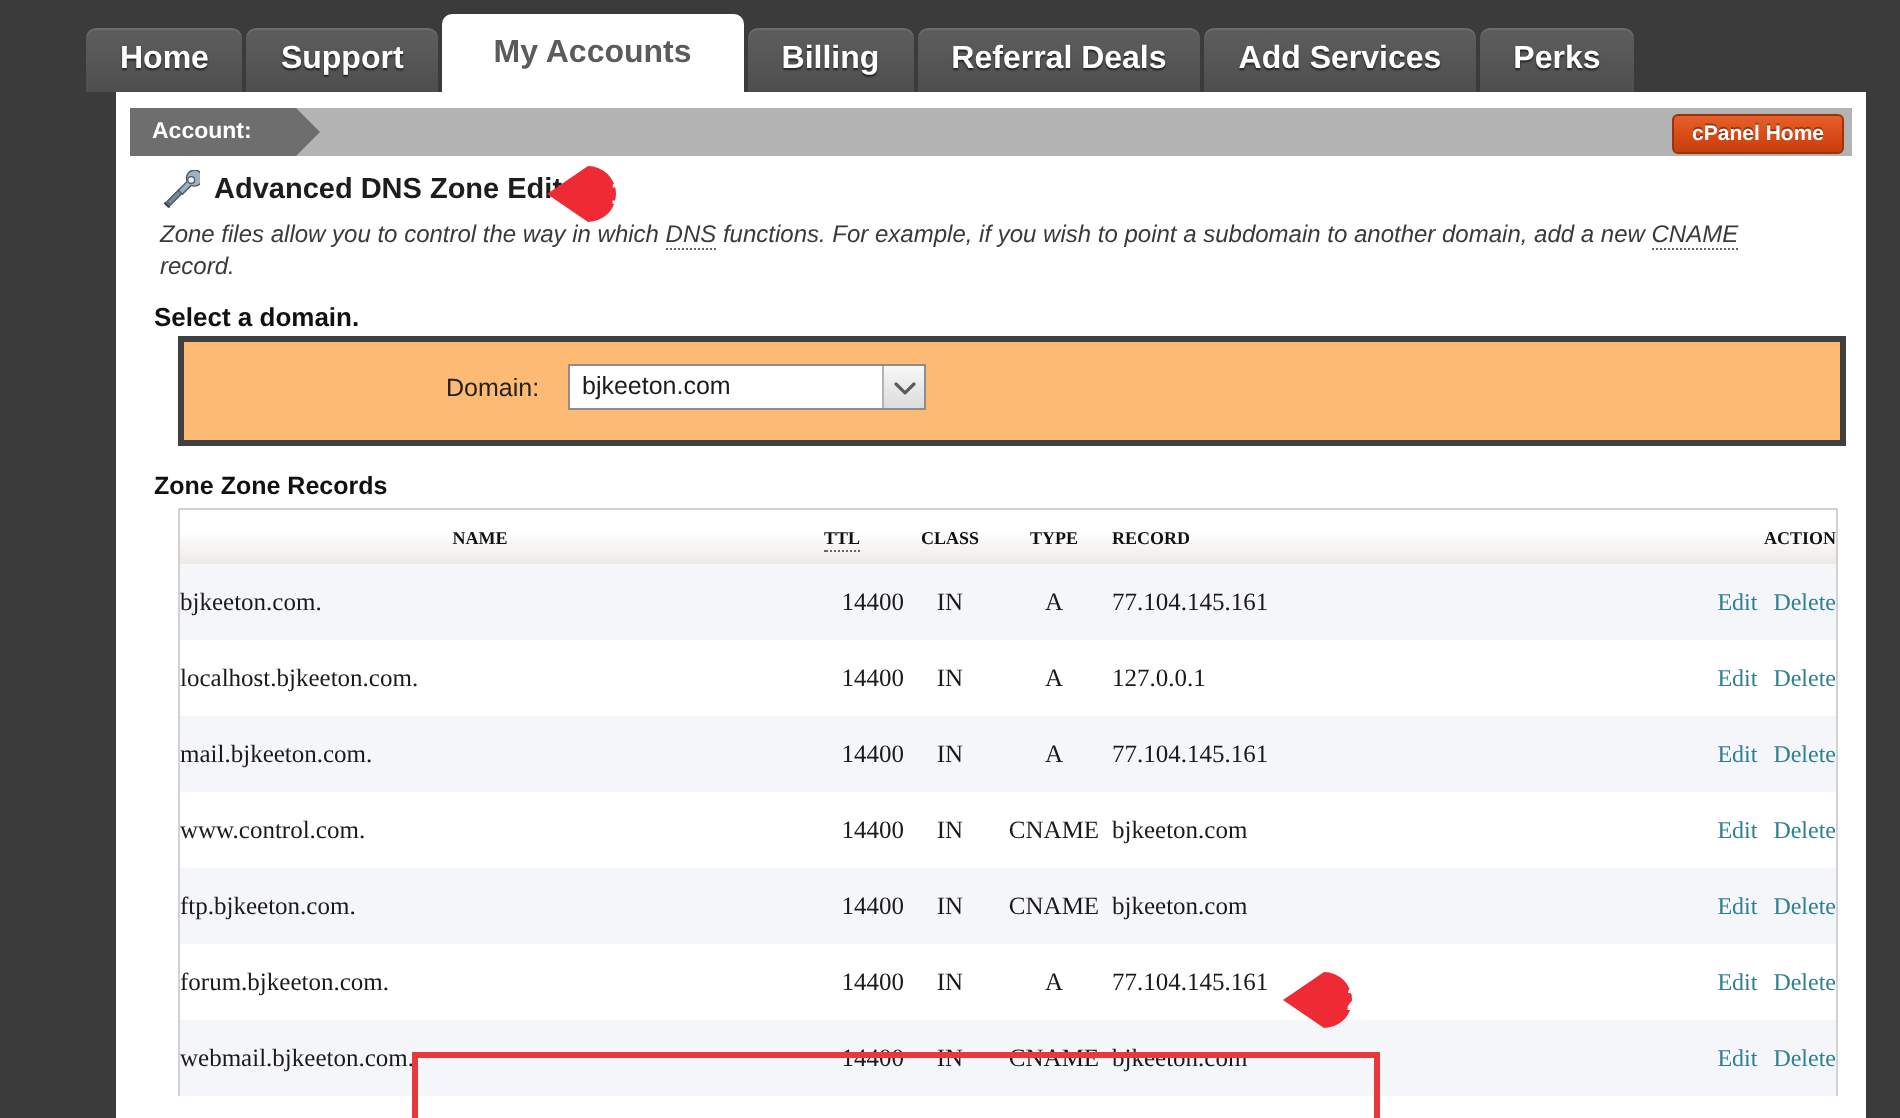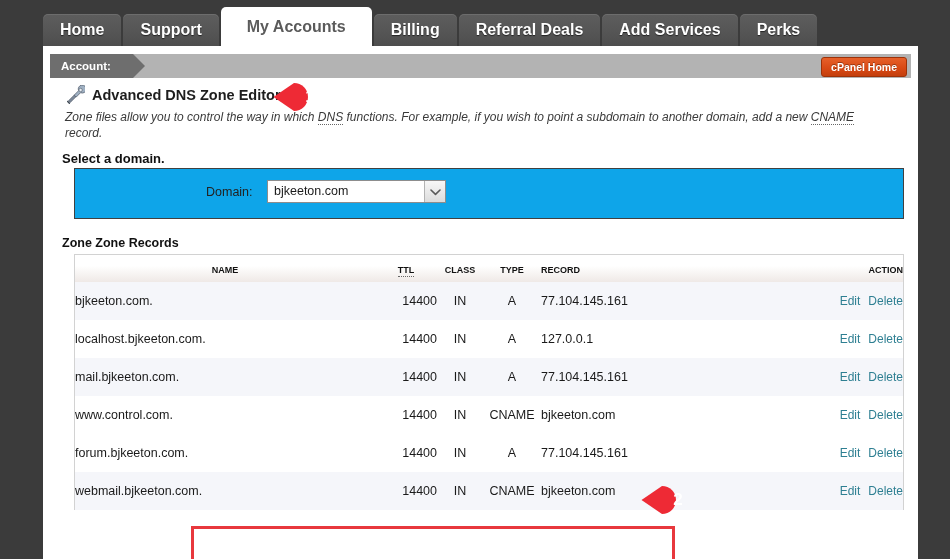--- a/index.html
+++ b/index.html
@@ -53,21 +53,21 @@
     height: 39px;
     line-height: 39px;
     text-shadow: none;
     padding: 0 26px;
     box-shadow: none;
   }
 
   
   #page {
     position: absolute;
-    left: 43px;
+    left: 58px;
     top: 46px;
     width: 875px;
     height: 513px;
     background: #ffffff;
     overflow: hidden;
   }
 
   
   #acctbar {
     position: absolute;
@@ -168,22 +168,22 @@
     font-size: 13px;
     font-weight: bold;
     color: #111111;
   }
   #domain-panel {
     position: absolute;
     left: 31px;
     top: 122px;
     width: 828px;
     height: 49px;
-    background: #0ea5e9;
-    border: 1px solid #404040;
+    background: #fdba74;
+    border: 3px solid #404040;
     text-align: right;
   }
   #domain-label {
     position: absolute;
     left: 131px;
     top: 16px;
     font-size: 12.5px;
     color: #222222;
   }
   #domain-select {
@@ -226,20 +226,21 @@
     color: #111111;
   }
   #zone-table {
     position: absolute;
     left: 31px;
     top: 208px;
     width: 828px;
     border: 1px solid #d2d2d2;
     border-bottom: none;
     background: #ffffff;
+    font-family: Liberation Serif, serif;
   }
   table.records {
     width: 100%;
     border-collapse: collapse;
     table-layout: fixed;
   }
   table.records thead th {
     background: linear-gradient(to bottom, #ffffff 0%, #ffffff 40%, #efe9e6 100%);
     height: 27px;
     font-size: 12.5px;
@@ -399,20 +400,28 @@
             <td class="c-action"><span class="link">Edit</span><span class="link">Delete</span></td>
           </tr>
           <tr class="even">
             <td class="c-name">www.control.com.</td>
             <td class="c-ttl">14400</td>
             <td class="c-class">IN</td>
             <td class="c-type">CNAME</td>
             <td class="c-record">bjkeeton.com</td>
             <td class="c-action"><span class="link">Edit</span><span class="link">Delete</span></td>
           </tr>
+          <tr class="odd">
+            <td class="c-name">ftp.bjkeeton.com.</td>
+            <td class="c-ttl">14400</td>
+            <td class="c-class">IN</td>
+            <td class="c-type">CNAME</td>
+            <td class="c-record">bjkeeton.com</td>
+            <td class="c-action"><span class="link">Edit</span><span class="link">Delete</span></td>
+          </tr>
           <tr class="even">
             <td class="c-name">forum.bjkeeton.com.</td>
             <td class="c-ttl">14400</td>
             <td class="c-class">IN</td>
             <td class="c-type">A</td>
             <td class="c-record">77.104.145.161</td>
             <td class="c-action"><span class="link">Edit</span><span class="link">Delete</span></td>
           </tr>
           <tr class="odd">
             <td class="c-name">webmail.bjkeeton.com.</td>

